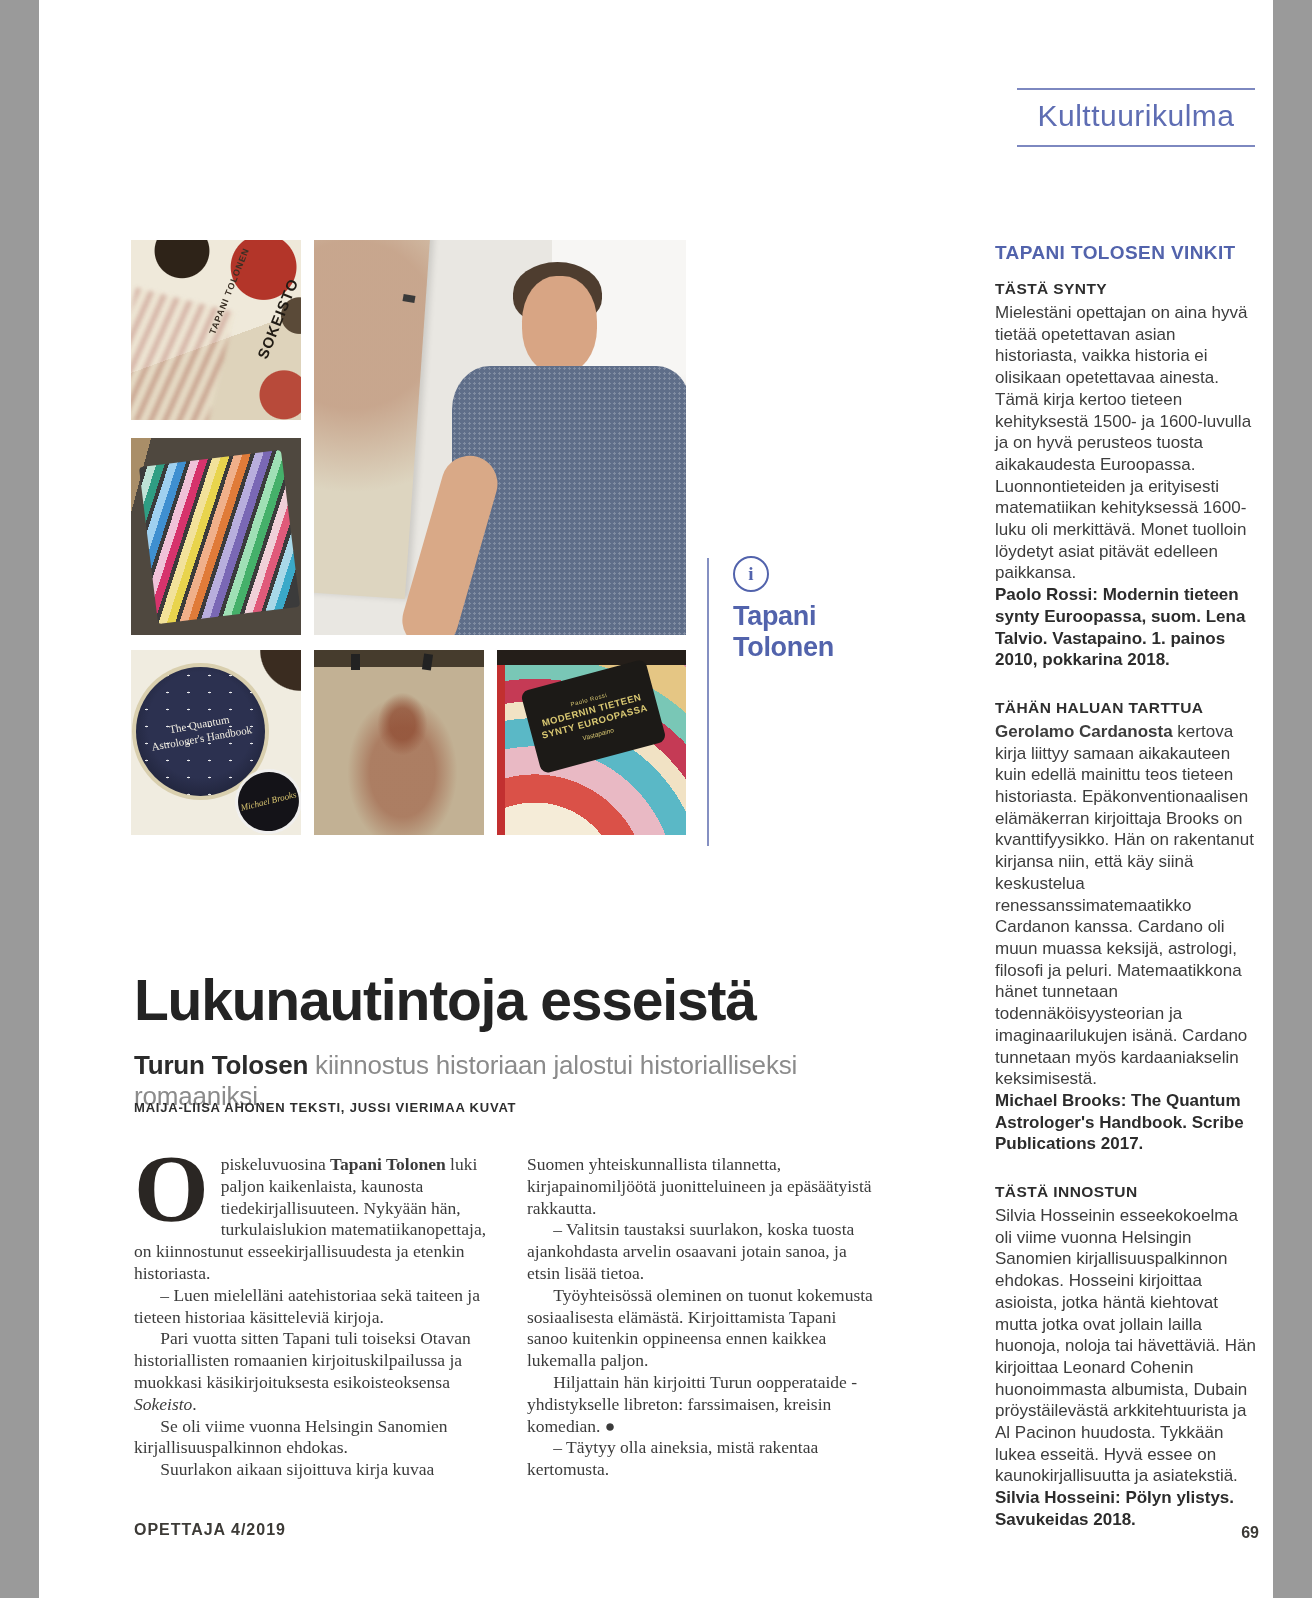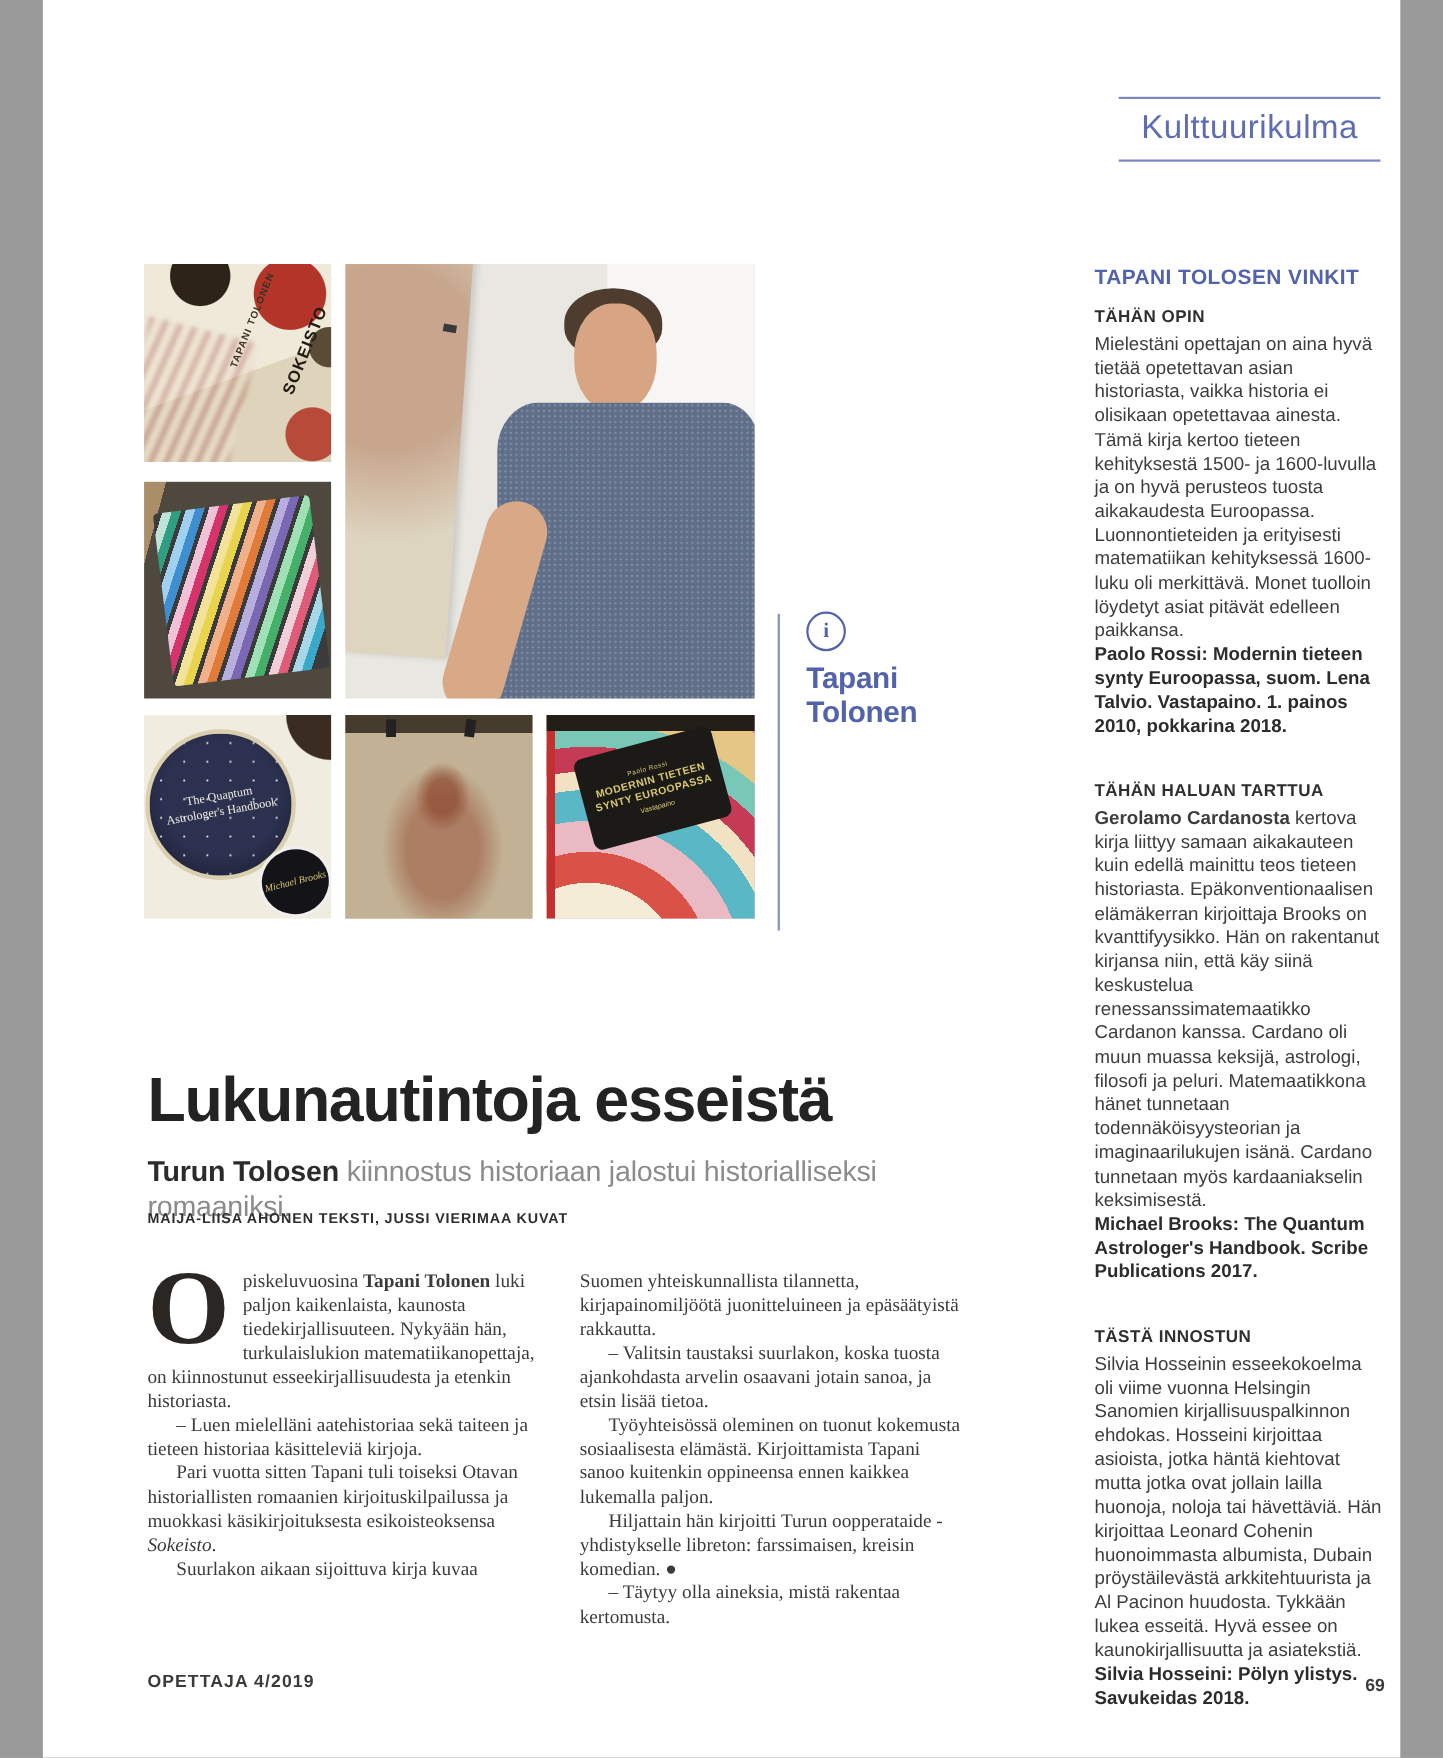--- a/index.html
+++ b/index.html
@@ -123,21 +123,21 @@
   .col1{left:95px;top:1154px;width:361px;}
   .col2{left:488px;top:1154px;width:353px;}
   .bodycol .para{margin:0;}
   .bodycol .para.indent{text-indent:1.5em;}
   .dropcap{float:left;font-family:"Liberation Serif",serif;font-weight:700;font-size:96px;
       line-height:65px;color:#2a2623;padding:2px 12px 0 0;}
 
   
   .sidebar{left:956px;top:242px;width:264px;}
   .sidebar-heading{font-size:19px;font-weight:700;color:#5263ac;letter-spacing:.4px;margin:0 0 16px 0;}
-  .tip-section{margin-top:40px;}
+  .tip-section{margin-top:28px;}
   .tip-section:first-of-type{margin-top:0;}
   .tip-title{font-size:15.5px;font-weight:700;color:#2e2e2e;letter-spacing:.4px;margin:0 0 4px 0;}
   .tip-body{font-size:17px;line-height:21.7px;color:#3d3d3d;}
   .tip-body .para{margin:0;}
   .tip-body .para.ref{font-weight:700;color:#2c2c2c;}
   .seg-b{font-weight:700;}
   .seg-i{font-style:italic;}
 
   
   .footer-left{left:95px;top:1521px;font-size:16px;font-weight:700;letter-spacing:1px;color:#3c3a36;}
@@ -205,38 +205,39 @@
     <span class="sub-bold">Turun Tolosen</span><span class="sub-rest"> kiinnostus historiaan jalostui historialliseksi romaaniksi.</span>
   </div>
   <div class="abs byline">MAIJA-LIISA AHONEN TEKSTI, JUSSI VIERIMAA KUVAT</div>
 
   <div class="abs bodycol col1">
     <span class="dropcap">O</span>
     <div>
         <p class="para"><span>piskeluvuosina </span><span class="seg-b">Tapani Tolonen</span><span> luki paljon kaikenlaista, kaunosta tiedekirjallisuuteen. Nykyään hän, turkulaislukion matematiikanopettaja, on kiinnostunut esseekirjallisuudesta ja etenkin historiasta.</span></p>
         <p class="para indent"><span>– Luen mielelläni aatehistoriaa sekä taiteen ja tieteen historiaa käsitteleviä kirjoja.</span></p>
         <p class="para indent"><span>Pari vuotta sitten Tapani tuli toiseksi Otavan historiallisten romaanien kirjoituskilpailussa ja muokkasi käsikirjoituksesta esikoisteoksensa </span><span class="seg-i">Sokeisto</span><span>.</span></p>
+        <p class="para indent"><span>Se oli viime vuonna Helsingin Sanomien kirjallisuuspalkinnon ehdokas.</span></p>
         <p class="para indent"><span>Suurlakon aikaan sijoittuva kirja kuvaa</span></p>
       </div>
   </div>
   <div class="abs bodycol col2">
     <div>
         <p class="para"><span>Suomen yhteiskunnallista tilannetta, kirjapainomiljöötä juonitteluineen ja epäsäätyistä rakkautta.</span></p>
         <p class="para indent"><span>– Valitsin taustaksi suurlakon, koska tuosta ajankohdasta arvelin osaavani jotain sanoa, ja etsin lisää tietoa.</span></p>
         <p class="para indent"><span>Työyhteisössä oleminen on tuonut kokemusta sosiaalisesta elämästä. Kirjoittamista Tapani sanoo kuitenkin oppineensa ennen kaikkea lukemalla paljon.</span></p>
         <p class="para indent"><span>Hiljattain hän kirjoitti Turun oopperataide -yhdistykselle libreton: farssimaisen, kreisin komedian. ●</span></p>
         <p class="para indent"><span>– Täytyy olla aineksia, mistä rakentaa kertomusta.</span></p>
       </div>
   </div>
 
   <div class="abs sidebar">
     <h3 class="sidebar-heading">TAPANI TOLOSEN VINKIT</h3>
 
     <div class="tip-section">
-      <h4 class="tip-title">TÄHÄN OPIN</h4>
+      <h4 class="tip-title">TÄSTÄ SYNTY</h4>
       <div class="tip-body">
           <p class="para"><span>Mielestäni opettajan on aina hyvä tietää opetettavan asian historiasta, vaikka historia ei olisikaan opetettavaa ainesta. Tämä kirja kertoo tieteen kehityksestä 1500- ja 1600-luvulla ja on hyvä perusteos tuosta aikakaudesta Euroopassa. Luonnontieteiden ja erityisesti matematiikan kehityksessä 1600-luku oli merkittävä. Monet tuolloin löydetyt asiat pitävät edelleen paikkansa.</span></p>
           <p class="para ref"><span>Paolo Rossi: Modernin tieteen synty Euroopassa, suom. Lena Talvio. Vastapaino. 1. painos 2010, pokkarina 2018.</span></p>
         </div>
     </div>
 
     <div class="tip-section">
       <h4 class="tip-title">TÄHÄN HALUAN TARTTUA</h4>
       <div class="tip-body">
           <p class="para"><span class="seg-b">Gerolamo Cardanosta</span><span> kertova kirja liittyy samaan aikakauteen kuin edellä mainittu teos tieteen historiasta. Epäkonventionaalisen elämäkerran kirjoittaja Brooks on kvanttifyysikko. Hän on rakentanut kirjansa niin, että käy siinä keskustelua renessanssimatemaatikko Cardanon kanssa. Cardano oli muun muassa keksijä, astrologi, filosofi ja peluri. Matemaatikkona hänet tunnetaan todennäköisyysteorian ja imaginaarilukujen isänä. Cardano tunnetaan myös kardaaniakselin keksimisestä.</span></p>

